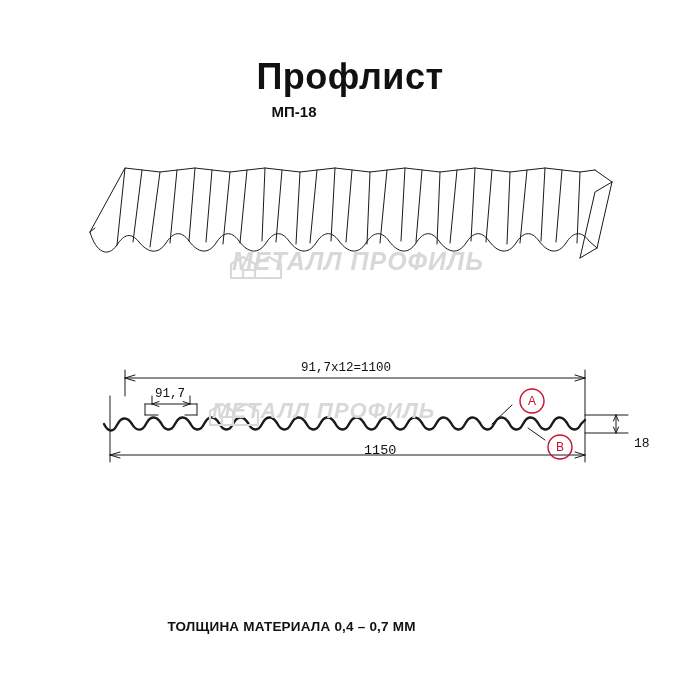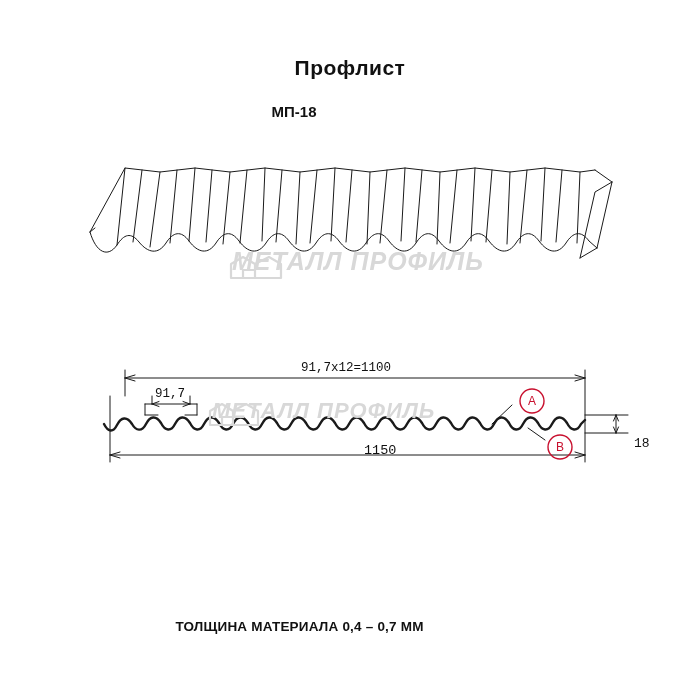--- a/index.html
+++ b/index.html
@@ -19,39 +19,39 @@
     position: relative;
     width: 700px;
     height: 700px;
   }
   .title {
     position: absolute;
     top: 56px;
     left: 0;
     width: 700px;
     text-align: center;
-    font-size: 21px;
+    font-size: 36px;
     font-weight: bold;
     letter-spacing: 0.5px;
     color: #111111;
   }
   .subtitle {
     position: absolute;
     top: 103px;
     left: 0;
     width: 588px;
     text-align: center;
     font-size: 15px;
     font-weight: bold;
     color: #111111;
   }
   .footer-note {
     position: absolute;
     top: 619px;
-    left: 12px;
+    left: 4px;
     width: 575px;
     text-align: center;
     font-size: 13.5px;
     font-weight: bold;
     letter-spacing: 0.2px;
     color: #111111;
   }
   .svg-layer {
     position: absolute;
     top: 0;

